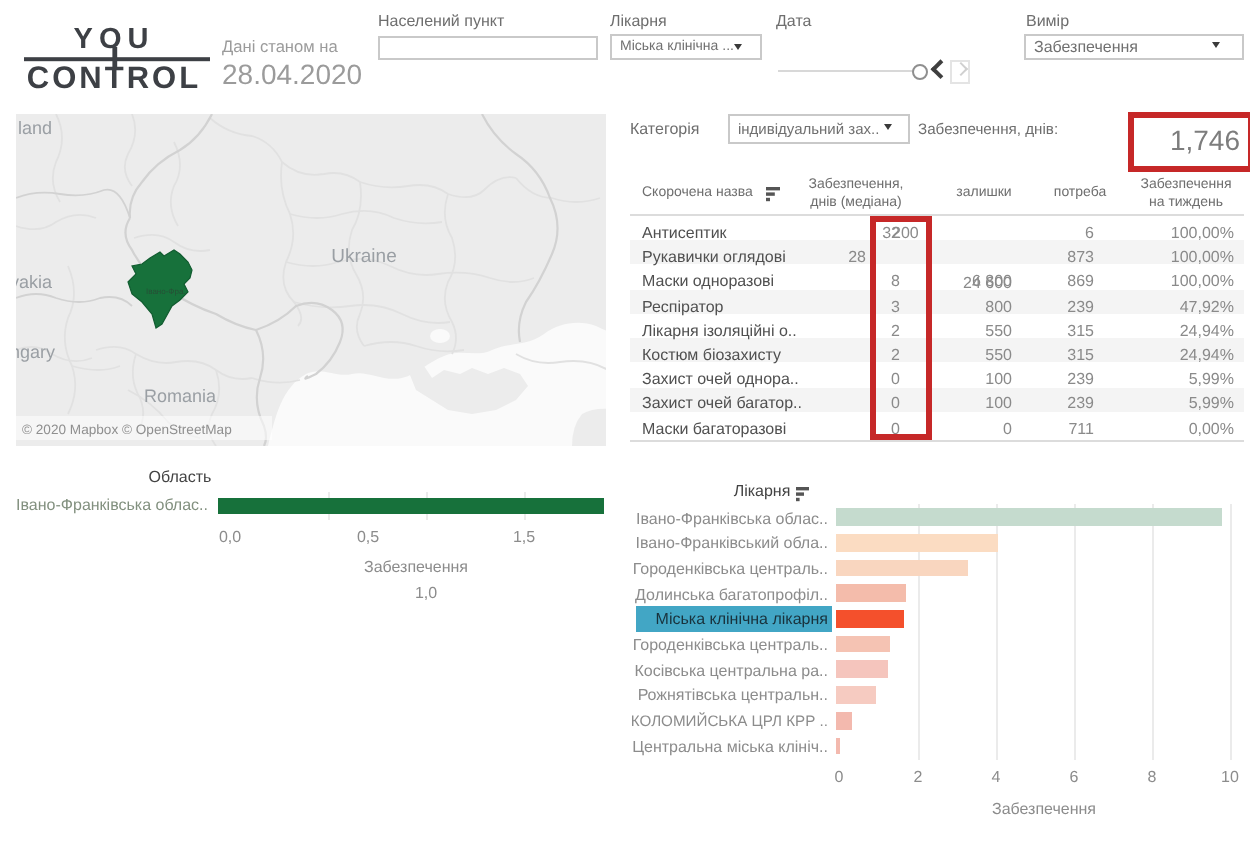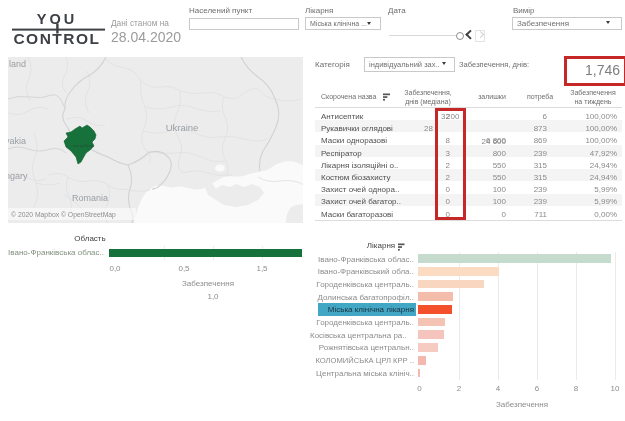--- a/index.html
+++ b/index.html
@@ -205,21 +205,21 @@
   <div class="ab" style="left:575.5px;top:252px;width:1px;height:128px;background:#ebebeb;"></div>
   <div class="ab" style="left:614.5px;top:252px;width:1px;height:128px;background:#ebebeb;"></div>
 
   <div class="cell" style="left:310px;top:254.5px;width:104px;text-align:right;color:#8c8c8c;">Івано-Франківська облас..</div>
   <div class="cell" style="left:310px;top:267.2px;width:104px;text-align:right;color:#8c8c8c;">Івано-Франківський обла..</div>
   <div class="cell" style="left:310px;top:279.9px;width:104px;text-align:right;color:#8c8c8c;">Городенківська централь..</div>
   <div class="cell" style="left:310px;top:292.6px;width:104px;text-align:right;color:#8c8c8c;">Долинська багатопрофіл..</div>
   <div class="ab" style="left:318px;top:303.4px;width:98px;height:12.4px;background:#42a6c5;"></div>
   <div class="cell" style="left:310px;top:305.3px;width:104px;text-align:right;color:#19323c;">Міська клінічна лікарня</div>
   <div class="cell" style="left:310px;top:318px;width:104px;text-align:right;color:#8c8c8c;">Городенківська централь..</div>
-  <div class="cell" style="left:310px;top:330.7px;width:104px;color:#8c8c8c;">Косівська центральна ра..</div>
+  <div class="cell" style="left:310px;top:330.7px;width:104px;text-align:right;color:#8c8c8c;">Косівська центральна ра..</div>
   <div class="cell" style="left:310px;top:343.4px;width:104px;text-align:right;color:#8c8c8c;">Рожнятівська центральн..</div>
   <div class="cell" style="left:310px;top:356.4px;width:104px;text-align:right;color:#8c8c8c;font-size:7.6px;">КОЛОМИЙСЬКА ЦРЛ КРР ..</div>
   <div class="cell" style="left:310px;top:368.8px;width:104px;text-align:right;color:#8c8c8c;">Центральна міська клініч..</div>
 
   <div class="ab" style="left:418px;top:254.2px;width:193px;height:8.8px;background:#c5dbce;"></div>
   <div class="ab" style="left:418px;top:266.9px;width:81px;height:8.8px;background:#fbdcc2;"></div>
   <div class="ab" style="left:418px;top:279.6px;width:66px;height:8.8px;background:#f9d6bf;"></div>
   <div class="ab" style="left:418px;top:292.3px;width:35px;height:8.8px;background:#f4bcab;"></div>
   <div class="ab" style="left:418px;top:305px;width:34px;height:8.8px;background:#f4502c;"></div>
   <div class="ab" style="left:418px;top:317.7px;width:27px;height:8.8px;background:#f5c3b3;"></div>

